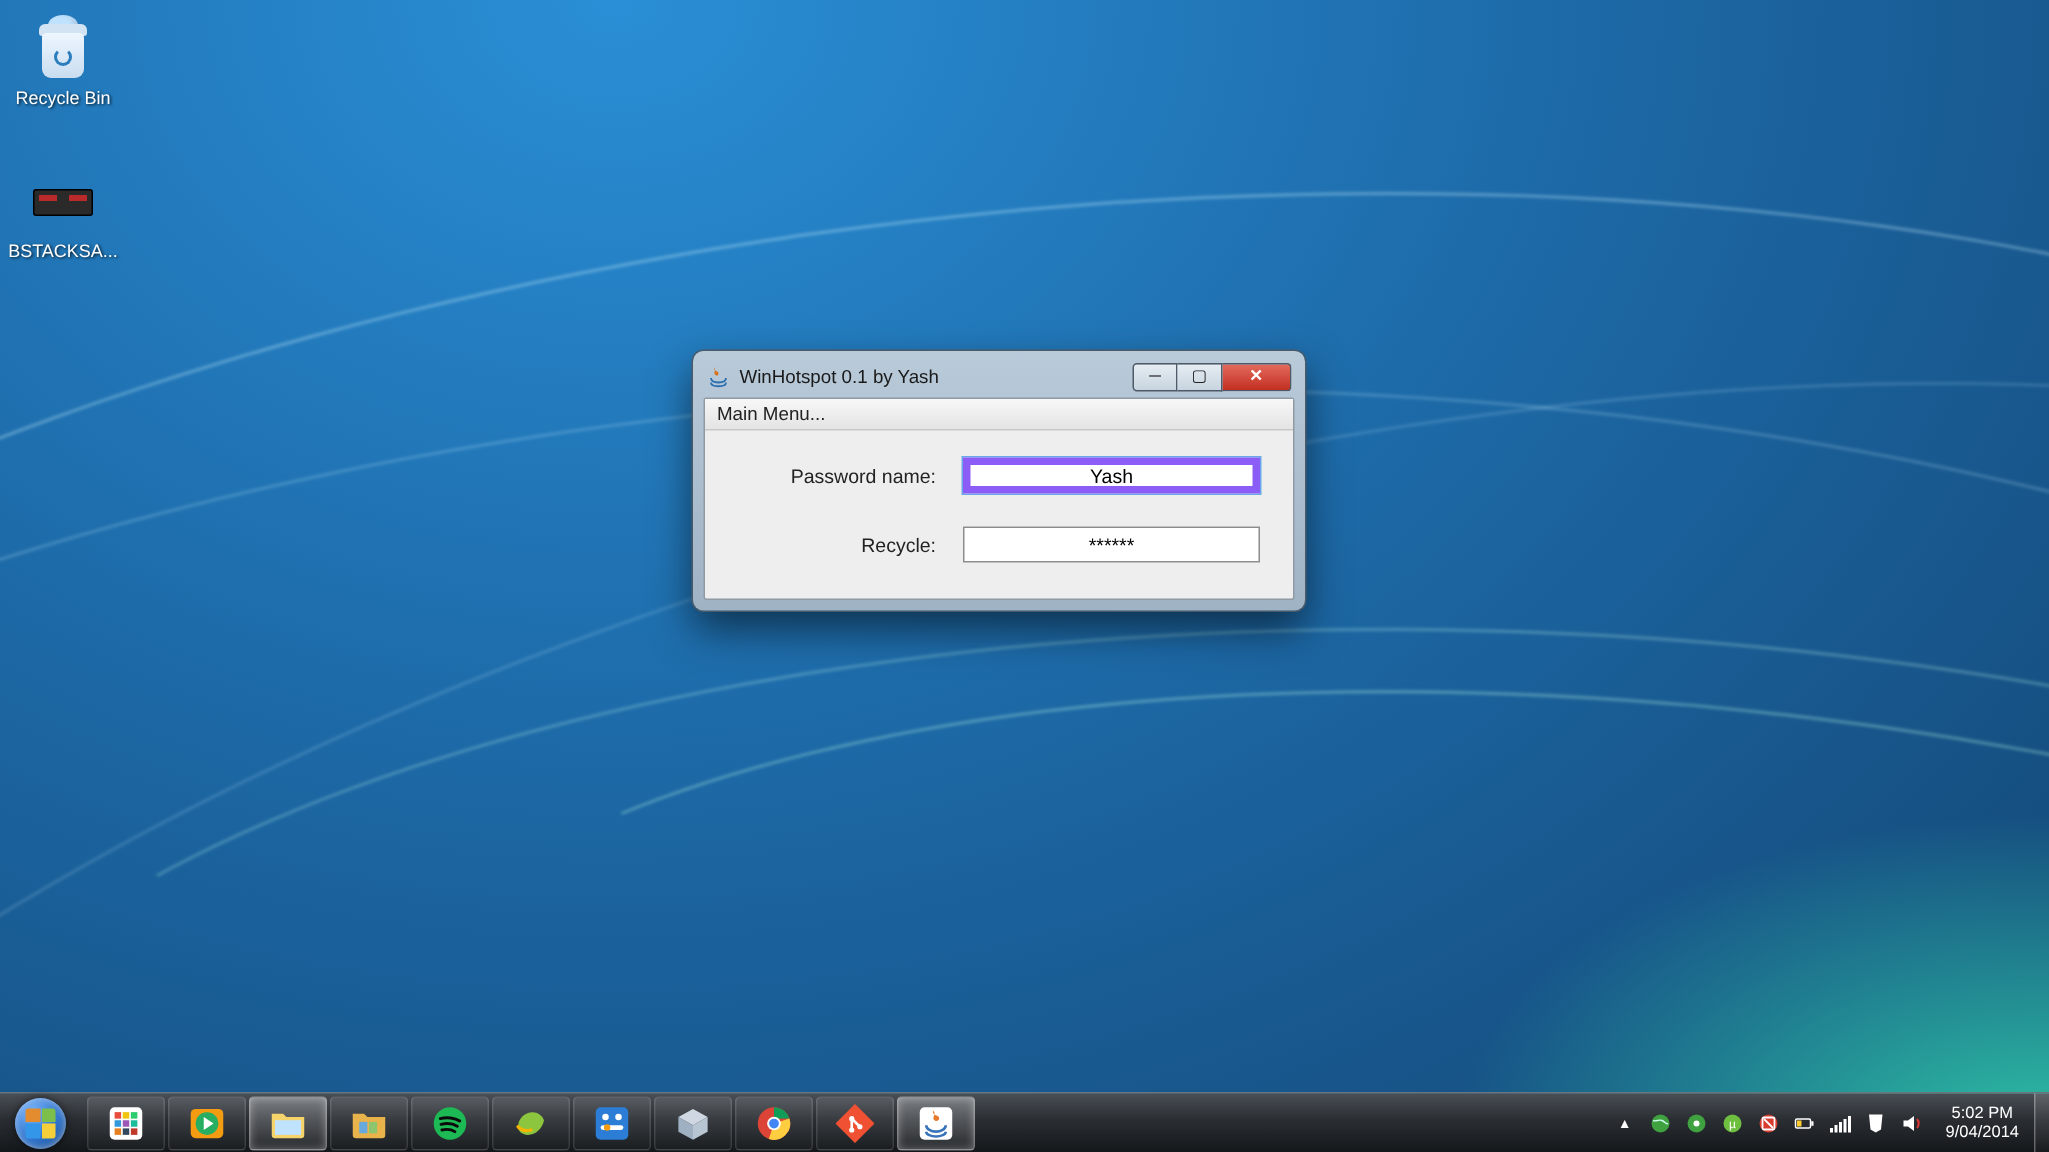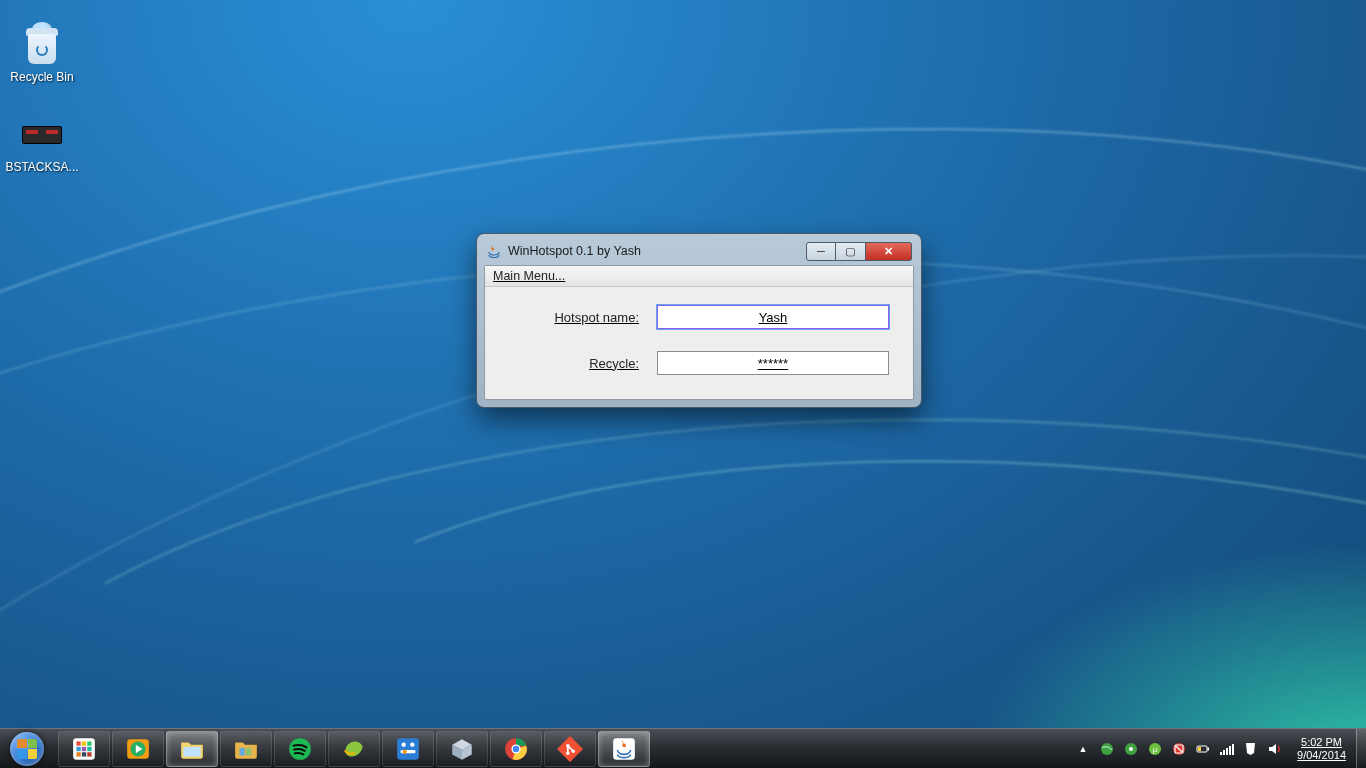--- a/index.html
+++ b/index.html
@@ -70,26 +70,25 @@
   }
   .bstack .box::after{
     content:""; position:absolute; right:3px; top:3px; width:12px; height:4px;
     background:#bb2a2a;
   }
 
   
   .window {
     position: absolute;
     left: 462px; top: 234px;
-    width: 444px;
+    width: 408px;
     border-radius: 7px;
     padding: 7px;
     background: linear-gradient(#b9cad9, #9fb3c5);
     box-shadow: 0 0 0 1px #4a5a69, 0 12px 28px rgba(0,0,0,.55);
-    margin-left: 15px;
   }
 
   .titlebar {
     height: 24px; display:flex; align-items:center; gap:6px;
     padding: 0 2px 4px 2px;
     font-size: 12.5px; color:#1a1a1a;
   }
   .titlebar .app-icon{
     width:16px;height:16px;display:inline-flex;align-items:center;justify-content:center;
   }
@@ -109,21 +108,20 @@
     border-left:none;
     border-radius:0 3px 3px 0;
     background:linear-gradient(#e36a5d,#c22f22);
     color:#fff; font-weight:bold;
   }
 
   .client{
     background:#eeeeee;
     border:1px solid #8f9aa4;
     border-radius:2px;
-    text-decoration:underline;
   }
   .menubar{
     background:linear-gradient(#f7f7f7,#e4e4e4);
     border-bottom:1px solid #c8c8c8;
     font-size:12.5px; color:#222;
     padding:3px 8px;
   }
   .menubar span{cursor:pointer;}
   .form-body{
     padding:18px 24px 24px 24px;
@@ -141,21 +139,21 @@
   .form-body input{
     height:24px;
     border:1px solid #8c8c8c;
     background:#fff;
     font-size:13px;
     text-align:center;
     padding:0 6px;
   }
   .form-body input.focused{
     outline:none;
-    border:1px solid #8b5cf6;
+    border:5px solid #8b5cf6;
     box-shadow:0 0 0 1px #6aa7e8;
   }
 
   
   .taskbar{
     position:absolute; left:0; bottom:0; width:100%; height:40px;
     background:linear-gradient(#4a4f55 0%, #2a2e33 45%, #14171a 100%);
     border-top:1px solid #6c747c;
     display:flex; align-items:stretch;
   }
@@ -191,21 +189,21 @@
     box-shadow:inset 0 0 6px rgba(255,255,255,.35);
   }
   .tbtn svg{width:26px;height:26px;}
 
   .tray{
     margin-left:auto; display:flex; align-items:center; gap:8px;
     padding:0 4px 0 10px;
     color:#fff; font-size:11px;
     cursor:default;
   }
-  .tray .clock{ text-align:center; line-height:1.15; padding:0 6px; cursor:pointer;text-decoration:underline;}
+  .tray .clock{ text-align:center; line-height:1.15; padding:0 6px; cursor:pointer;}
   .tray .tray-icon{width:16px;height:16px;display:flex;align-items:center;justify-content:center;cursor:pointer;}
   .show-desktop{
     width:10px;height:100%;
     border-left:1px solid rgba(255,255,255,.3);
     background:linear-gradient(rgba(255,255,255,.12),rgba(255,255,255,.02));
     cursor:pointer;
   }
 
   .sig-bars{display:flex;align-items:flex-end;gap:1px;height:12px;}
   .sig-bars span{width:2px;background:#fff;}
@@ -217,21 +215,21 @@
 </style>
 </head>
 <body>
 
 <div class="streak s1"></div>
 <div class="streak s2"></div>
 <div class="streak s3"></div>
 <div class="streak s4"></div>
 <div class="streak s5"></div>
 
-<div class="desktop-icon recycle" style="left:4px; top:20px;">
+<div class="desktop-icon recycle" style="left:4px; top:8px;">
   <div class="glyph">
     <span class="trash"></span>
       <span class="bin-lid"></span>
       <span class="bin-body"></span>
       <span class="symbol"></span>
   </div>
   <div>Recycle Bin</div>
 </div>
 
 <div class="desktop-icon bstack" style="left:4px; top:110px;">
@@ -255,21 +253,21 @@
       <button>─</button>
       <button>▢</button>
       <button>✕</button>
     </div>
   </div>
   <div class="client">
     <div class="menubar">
       <span>Main Menu...</span>
     </div>
     <div class="form-body">
-      <label>Hotspot name:</label>
+      <label>Password name:</label>
       <input type="text" class="focused" value="Yash" style="">
       <label>Recycle:</label>
       <input type="text" value="******" style="">
     </div>
   </div>
 </div>
 
 <div class="taskbar">
   <div class="start-orb">
     <div class="orb">

